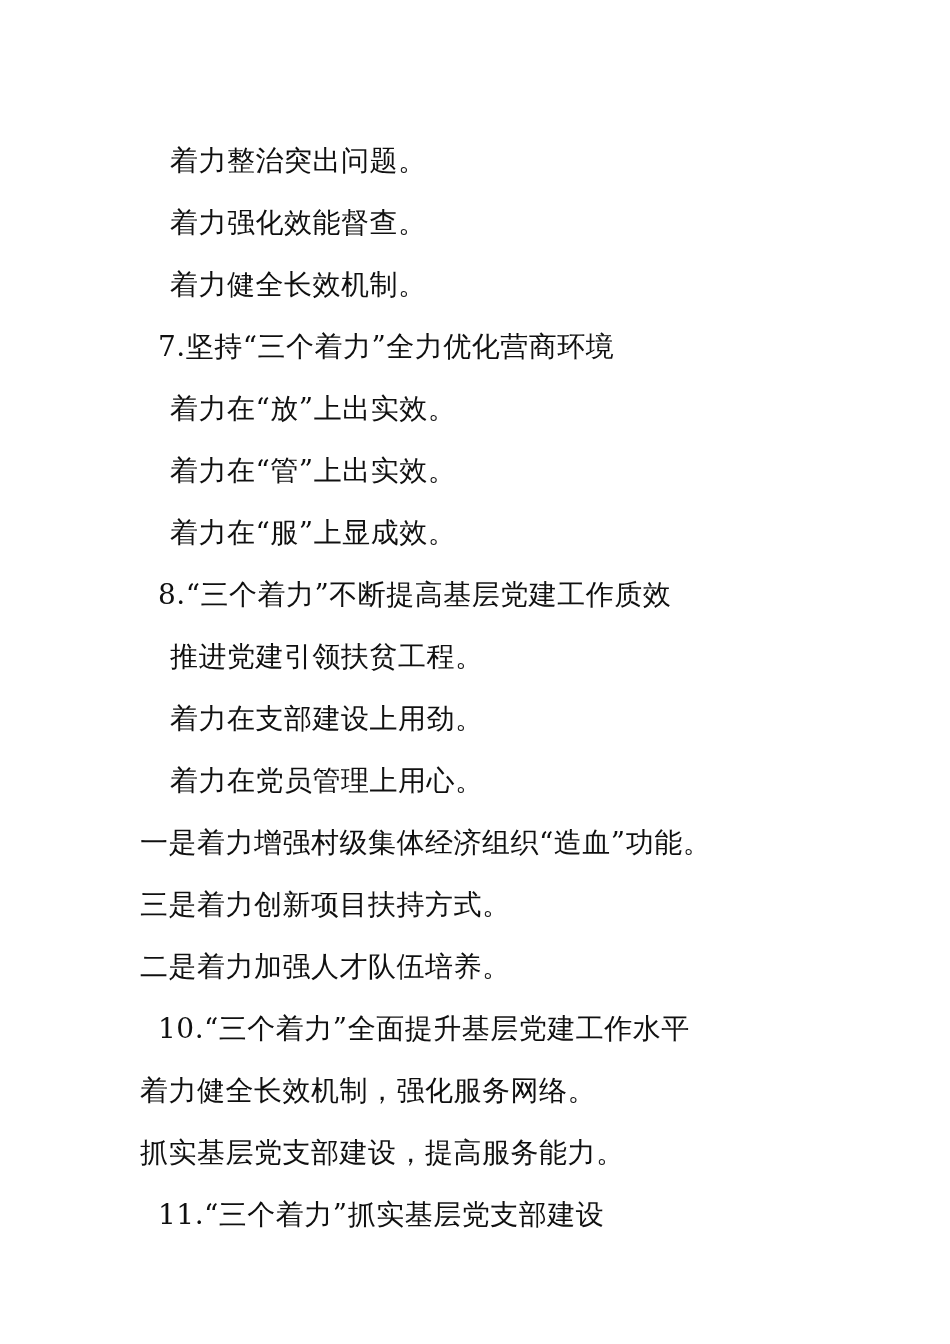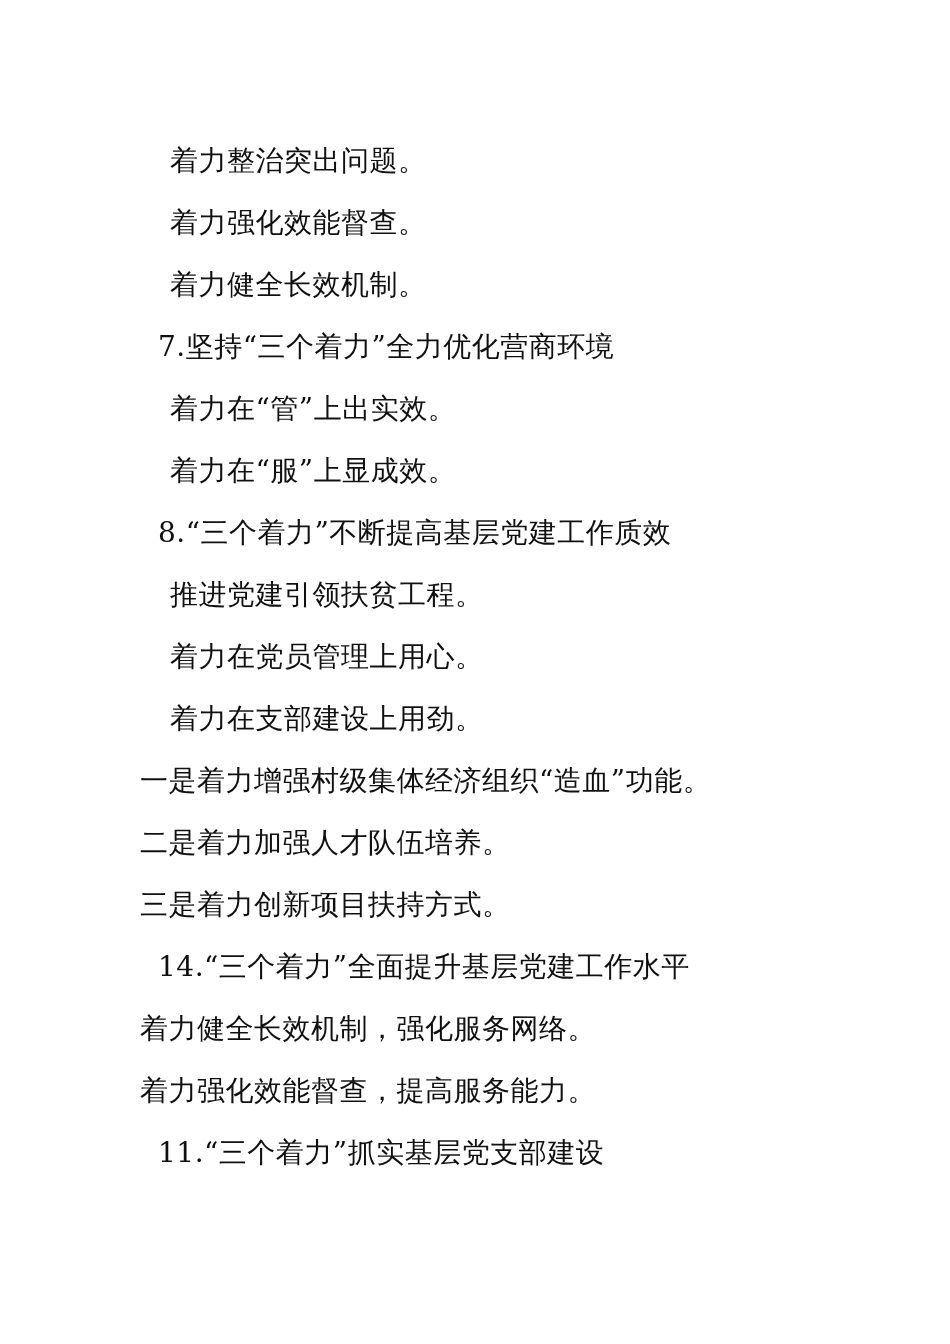--- a/index.html
+++ b/index.html
@@ -43,27 +43,28 @@
 </style>
 </head>
 <body>
 
 <div class="page">
   <div class="doc-body">
       <div class="line indent">着力整治突出问题。</div>
       <div class="line indent">着力强化效能督查。</div>
       <div class="line indent">着力健全长效机制。</div>
       <div class="line heading">7.坚持“三个着力”全力优化营商环境</div>
+      <div class="line indent">着力在“放”上出实效。</div>
       <div class="line indent">着力在“管”上出实效。</div>
       <div class="line indent">着力在“服”上显成效。</div>
       <div class="line heading">8.“三个着力”不断提高基层党建工作质效</div>
       <div class="line indent">推进党建引领扶贫工程。</div>
+      <div class="line indent">着力在支部建设上用劲。</div>
       <div class="line indent">着力在党员管理上用心。</div>
-      <div class="line indent">着力在支部建设上用劲。</div>
       <div class="line flush">一是着力增强村级集体经济组织“造血”功能。</div>
+      <div class="line flush">三是着力创新项目扶持方式。</div>
       <div class="line flush">二是着力加强人才队伍培养。</div>
-      <div class="line flush">三是着力创新项目扶持方式。</div>
-      <div class="line heading">14.“三个着力”全面提升基层党建工作水平</div>
+      <div class="line heading">10.“三个着力”全面提升基层党建工作水平</div>
       <div class="line flush">着力健全长效机制，强化服务网络。</div>
-      <div class="line flush">着力强化效能督查，提高服务能力。</div>
+      <div class="line flush">抓实基层党支部建设，提高服务能力。</div>
       <div class="line heading">11.“三个着力”抓实基层党支部建设</div>
     </div>
 </div>
 
 </body></html>

